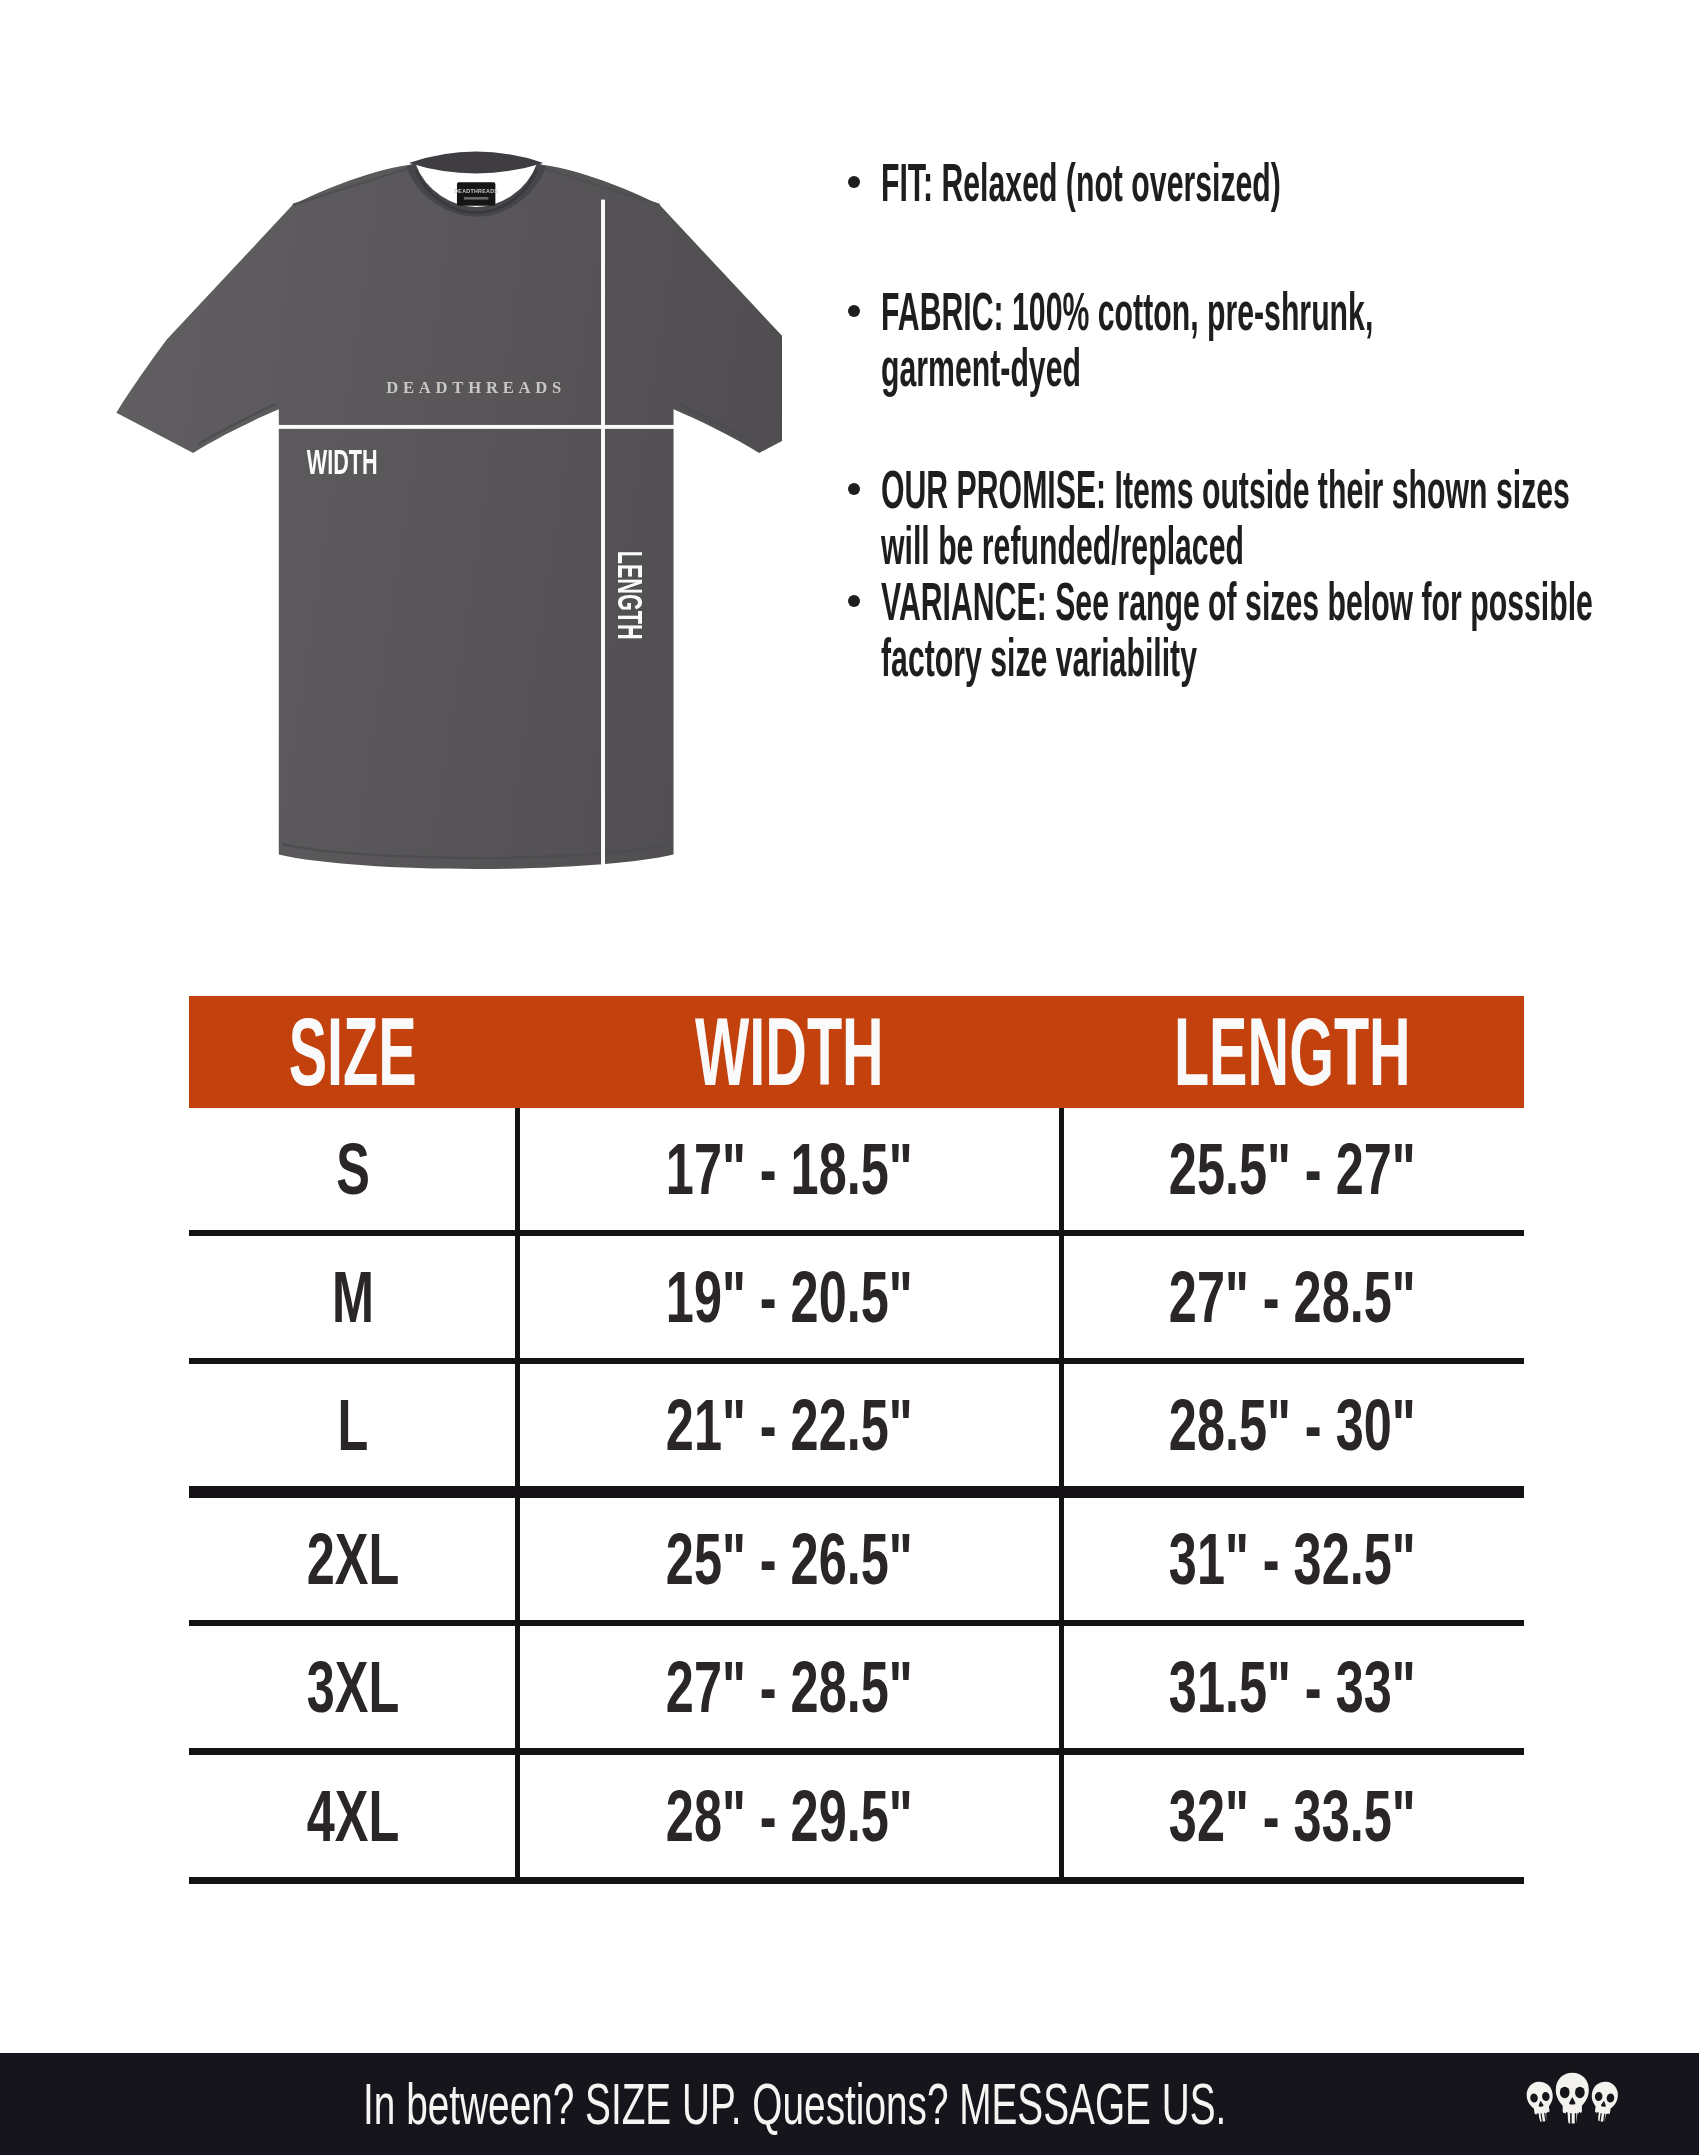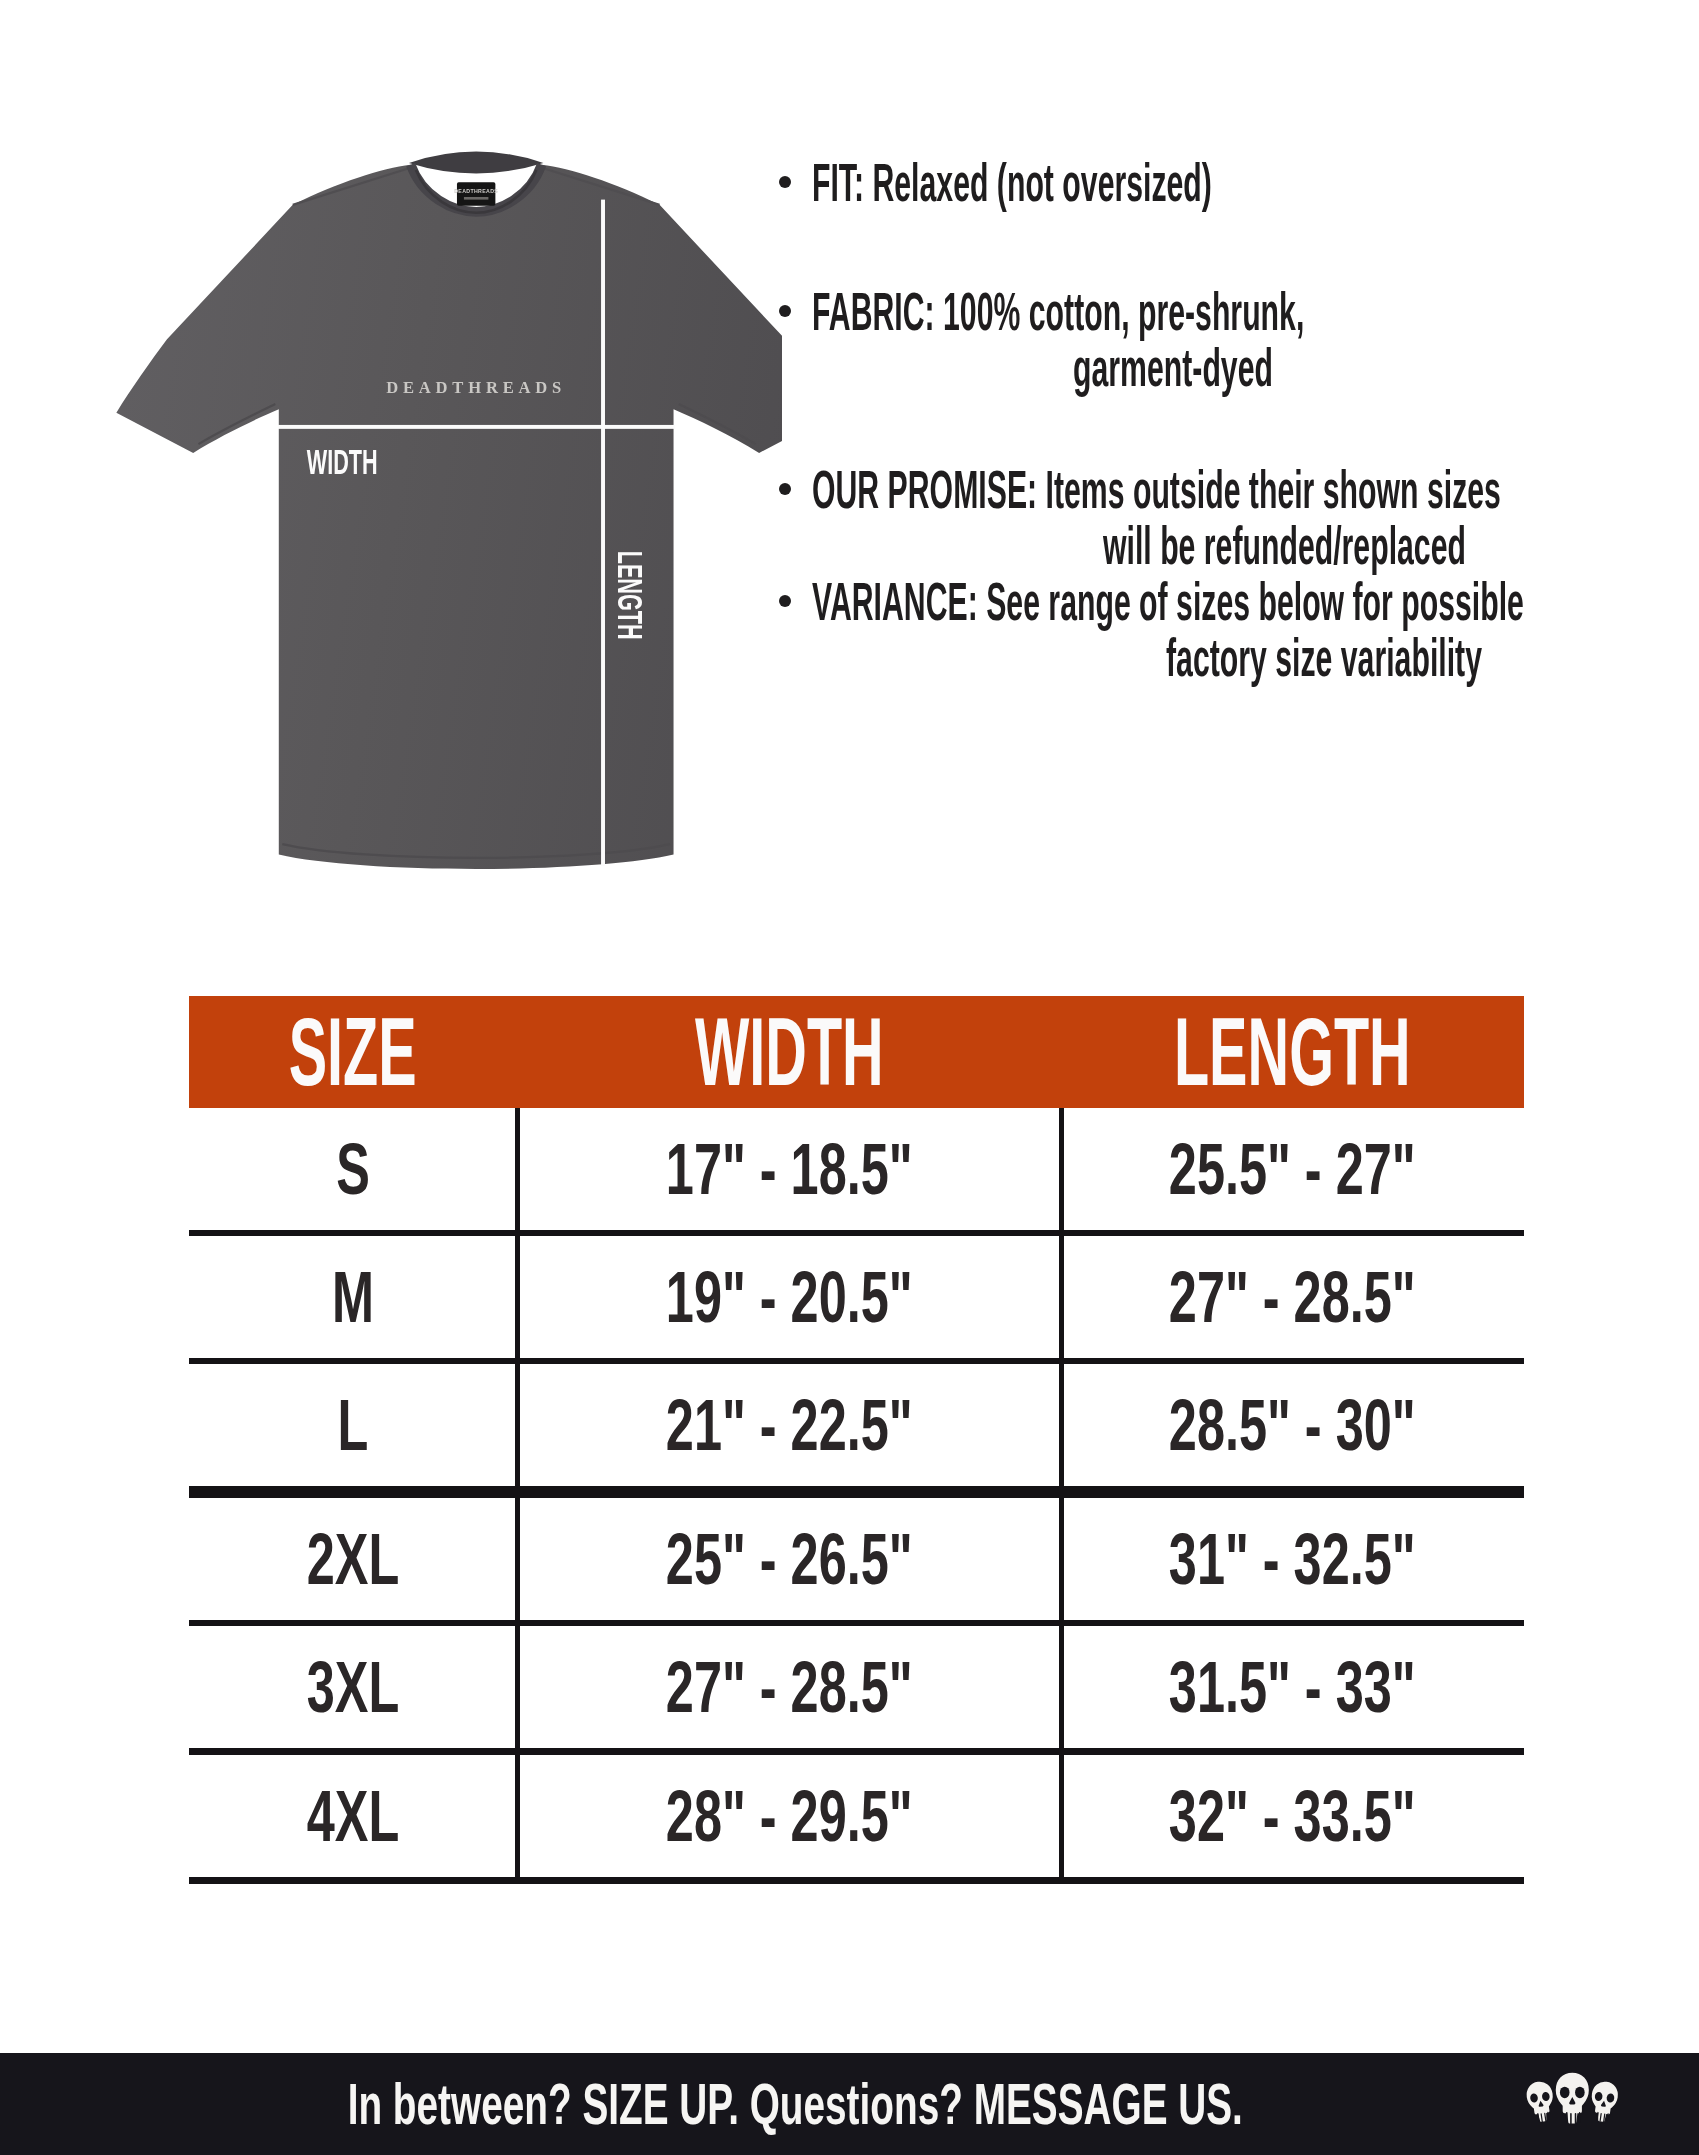--- a/index.html
+++ b/index.html
@@ -8,21 +8,21 @@
     overflow:hidden;font-family:"Liberation Sans",sans-serif;
     margin:0 auto;
   }
   
   .cx{display:inline-block;white-space:nowrap;}
 
   
   .shirt-wrap{position:absolute;left:83px;top:128px;width:699px;height:786px;}
 
   
-  .bullets{position:absolute;left:779px;top:154px;width:838px;text-align:center;}
+  .bullets{position:absolute;left:848px;top:154px;width:838px;}
   .bullet{display:flex;align-items:flex-start;}
   .bullet .dot{flex:none;width:12.2px;height:12.2px;border-radius:50%;background:#1f1d1e;margin:22px 21px 0 0;}
   .btxt{font-size:54px;line-height:56px;font-weight:700;color:#1f1d1e;letter-spacing:0;}
   .btxt .cx{transform:scaleX(.56);transform-origin:0 50%;}
   .b-line{display:block;}
   .mb-a{margin-bottom:73px;}
   .mb-b{margin-bottom:66px;}
 
   
   .size-table{position:absolute;left:189px;top:996px;width:1335px;}
@@ -38,21 +38,21 @@
   .td .cx{transform:scaleX(.70);transform-origin:50% 50%;}
   .sep{height:6.1px;background:#141215;}
   .sep.last{height:7px;}
   .vdiv{position:absolute;top:0;height:100%;width:5.2px;background:#141215;}
   .vdiv.v1{left:326px;}
   .vdiv.v2{left:870px;}
 
   
   .footer{position:absolute;left:0;top:2053px;width:1700px;height:102px;background:#16151b;
           display:flex;align-items:center;justify-content:center;}
-  .ftxt{color:#f6f5f3;font-size:57px;font-weight:700;line-height:1;}
+  .ftxt{color:#f6f5f3;font-size:57px;font-weight:400;line-height:1;}
   .ftxt .cx{transform:translateX(-55px) scaleX(.68);transform-origin:50% 50%;}
   .fskull{position:absolute;right:70px;top:15.7px;width:115px;height:77px;}
 
   
   .bone{fill:#f4f2ef;stroke:#16151b;stroke-width:2.2;}
   .hole{fill:#16151b;}
   .tooth{stroke:#16151b;stroke-width:1.7;fill:none;stroke-linecap:round;}
 </style>
 </head>
 <body>

